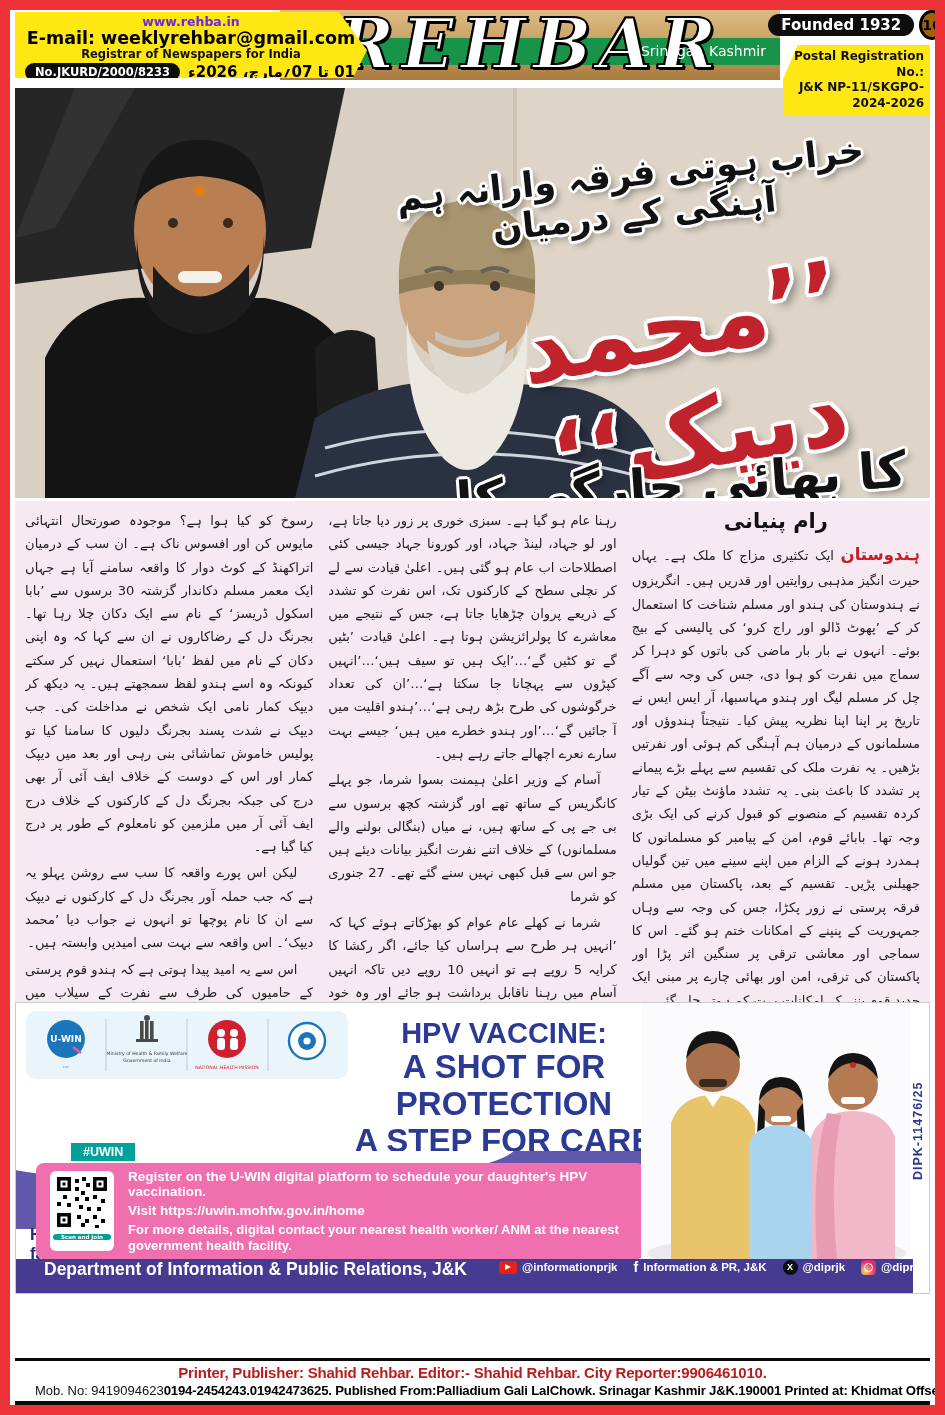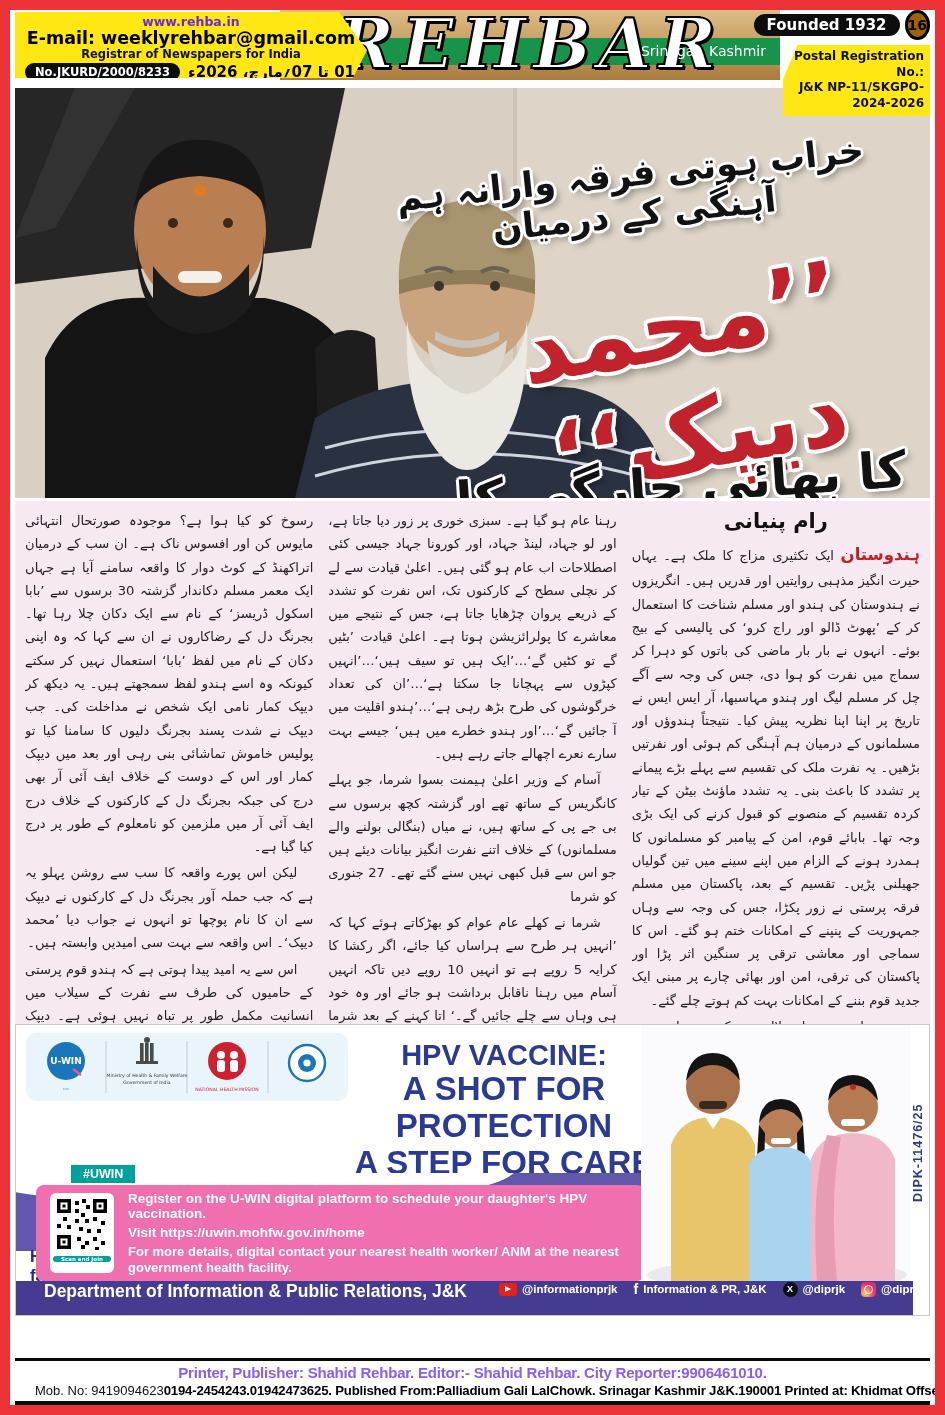--- a/index.html
+++ b/index.html
@@ -20,21 +20,21 @@
   .np-date{direction:rtl;font-weight:bold;font-size:15px;color:#000;white-space:nowrap;}
   .np-center{left:280px;top:10px;width:500px;height:70px;background:linear-gradient(180deg,#dcbd86,#c49a5c 55%,#a87c3e);z-index:2;}
   .green-band{position:absolute;left:0;right:0;top:28px;height:27px;background:#17934a;}
   .np-weekly{position:absolute;left:16px;top:32px;color:#fff;font-size:15px;z-index:3;}
   .np-title{position:absolute;left:0;right:0;top:0;text-align:center;z-index:3;
             font-family:"DejaVu Serif",serif;font-weight:bold;font-size:69px;line-height:68px;
             color:#fff;letter-spacing:7px;-webkit-text-stroke:2px #000;
             text-shadow:2px 2px 0 #000,-1px -1px 0 #000;font-style:italic;}
   .np-city{position:absolute;right:14px;top:33px;color:#fff;font-size:14px;z-index:3;}
   .np-right{left:783px;top:10px;width:147px;z-index:5;}
-  .founded-row{display:flex;align-items:center;gap:5px;justify-content:flex-end;}
+  .founded-row{display:flex;align-items:center;gap:5px;justify-content:center;}
   .founded{background:#0d0d0d;color:#fff;font-weight:bold;font-size:15px;border-radius:13px;padding:2px 13px;white-space:nowrap;}
   .pagenum{width:24px;height:24px;border:3px solid #000;border-radius:50%;background:#a16207;
            font-weight:bold;font-size:14px;display:flex;align-items:center;justify-content:center;}
   .postal{margin-top:5px;background:#ffe714;clip-path:polygon(10% 0,100% 0,100% 100%,0 100%,0 48%);
           text-align:right;font-weight:bold;font-size:12px;line-height:1.3;color:#111;padding:4px 6px 5px 10px;}
 
   
   .hero{left:15px;top:88px;width:915px;height:410px;background:#d9cfc2;overflow:hidden;}
   .hero svg{display:block;}
   .urdu{direction:rtl;unicode-bidi:embed;}
@@ -52,21 +52,21 @@
   .article{left:15px;top:501px;width:915px;height:557px;background:#f7e9f2;box-sizing:border-box;
            padding:8px 10px;overflow:hidden;}
   .cols{display:flex;flex-direction:row-reverse;gap:15px;height:100%;}
   .col{flex:1 1 0;overflow:hidden;direction:rtl;text-align:justify;color:#222;}
   .col p{margin:0 0 3px;font-size:13.1px;line-height:1.78;}
   .col p + p{text-indent:16px;}
   .byline{text-align:center;font-weight:bold;font-size:21px;color:#111;margin:0 0 7px;}
   .lead{color:#c3202a;font-weight:bold;font-size:16.5px;}
 
   
-  .ad{left:15px;top:1024px;width:915px;height:292px;background:#fff;overflow:hidden;border:1px solid #c9c9c9;box-sizing:border-box;}
+  .ad{left:15px;top:1002px;width:915px;height:292px;background:#fff;overflow:hidden;border:1px solid #c9c9c9;box-sizing:border-box;}
   .logos{position:absolute;left:10px;top:8px;width:322px;height:68px;background:#e9f4fb;border-radius:10px;}
   .ad-title{position:absolute;left:288px;top:14px;width:400px;text-align:center;color:#2b3a94;
             font-family:"Liberation Sans",sans-serif;font-weight:bold;line-height:1.12;letter-spacing:0;}
   .ad-t1{font-size:29px;}
   .ad-t2{font-size:33px;}
   .ad-t3{font-size:33px;}
   .purple-zone{position:absolute;left:0;top:148px;width:625px;height:110px;background:#6157ab;overflow:hidden;}
   .purple-zone::before{content:"";position:absolute;top:-44px;left:-60px;width:560px;height:78px;background:#fff;border-radius:50%;}
   .uwin-badge{position:absolute;left:55px;top:140px;background:#00a19a;color:#fff;font-weight:bold;
               font-size:12.5px;padding:2px 12px;z-index:6;font-family:"Liberation Sans",sans-serif;}
@@ -91,21 +91,21 @@
   .igi{width:15px;height:15px;border-radius:4px;background:radial-gradient(circle at 30% 75%,#ffd86b,#e1306c 60%,#b92b9e);display:flex;align-items:center;justify-content:center;}
   .igi i{display:block;width:7px;height:7px;border:1.5px solid #fff;border-radius:50%;}
   .family{position:absolute;left:625px;top:0;width:272px;height:256px;background:#fbfbfd;z-index:5;}
   .dipk{position:absolute;right:0;top:0;width:18px;height:256px;background:#fff;z-index:7;
         writing-mode:vertical-rl;transform:rotate(180deg);text-align:center;
         color:#2b3990;font-weight:bold;font-size:12.5px;letter-spacing:1px;font-family:"Liberation Sans",sans-serif;}
 
   
   .footer{left:15px;top:1358px;width:915px;height:47px;border-top:3px solid #0a0a0a;border-bottom:4px solid #0a0a0a;
           background:#fff;box-sizing:border-box;padding-top:3px;font-family:"Liberation Sans",sans-serif;}
-  .f1{text-align:center;font-weight:bold;font-size:15px;color:#8b5cf6;letter-spacing:-0.2px;}
+  .f1{text-align:center;font-weight:bold;font-size:15px;color:#b91c1c;letter-spacing:-0.2px;}
   .f2row{display:flex;align-items:center;margin-top:2px;}
   .fmob{font-size:13px;color:#111;width:230px;padding-left:20px;box-sizing:border-box;white-space:nowrap;}
   .f2{font-weight:bold;font-size:13.2px;color:#000;letter-spacing:-0.2px;white-space:nowrap;}
 </style>
 </head>
 <body>
 
 <div class="page">
 
   <div class="abs np-left">

